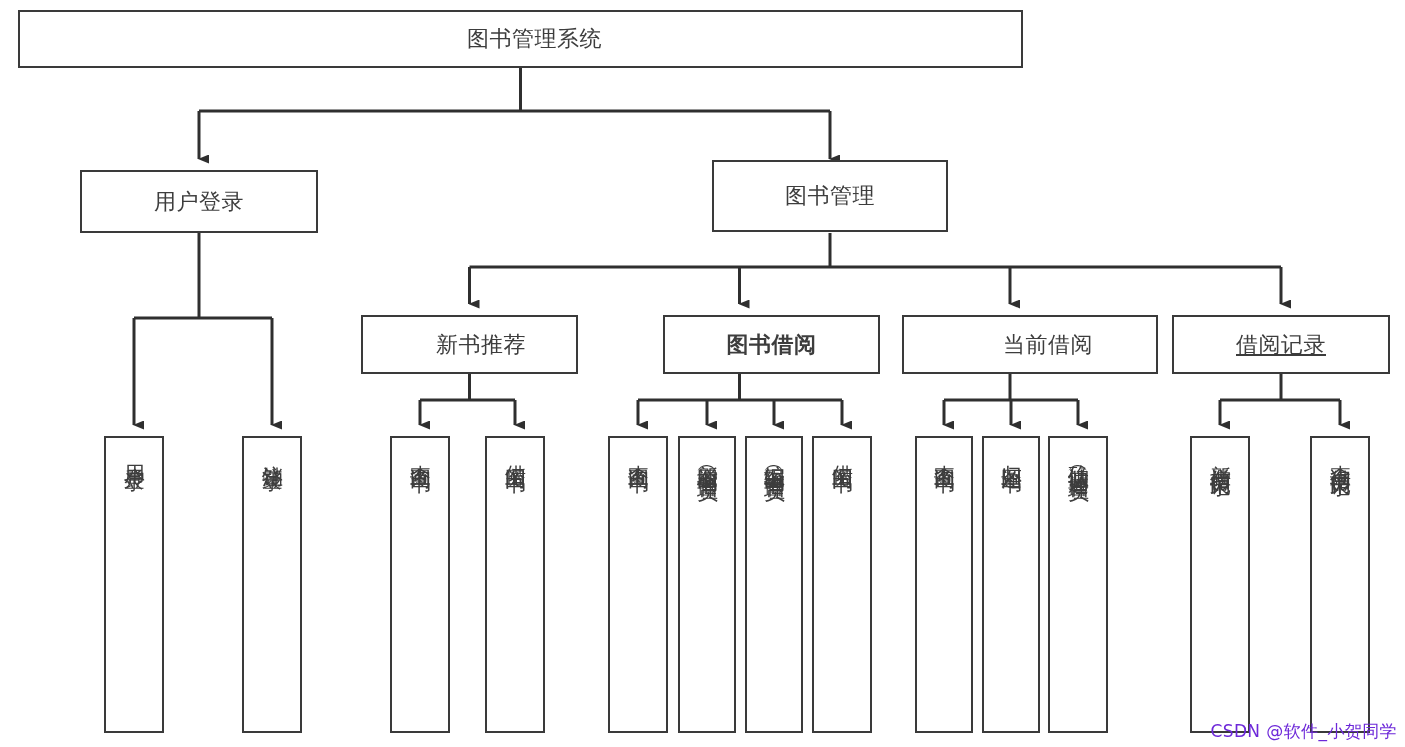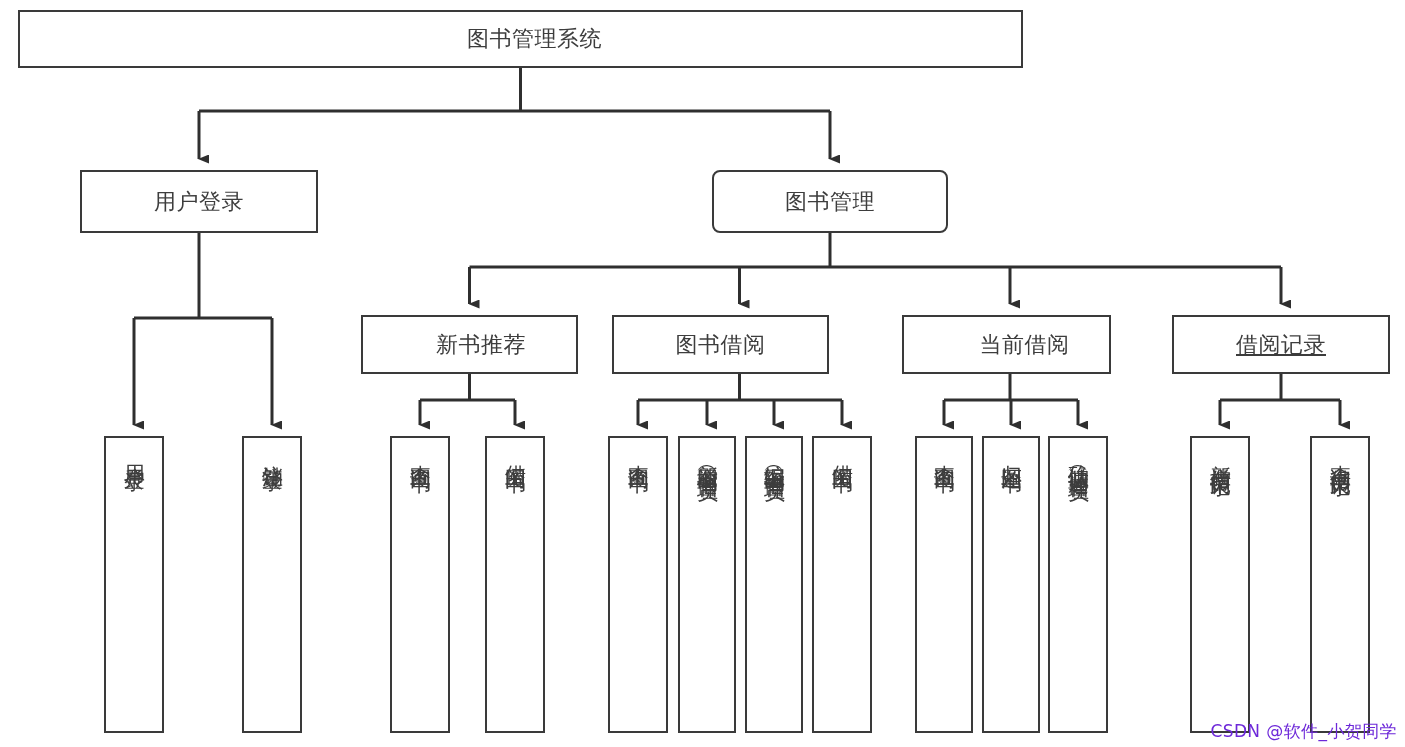--- a/index.html
+++ b/index.html
@@ -120,31 +120,31 @@
       </g>
   </svg>
 
   <div class="node horizontal" style="left:18px; top:10px; width:1005px; height:58px;padding-left:28px;">
     <span class="node-label">图书管理系统</span>
   </div>
 
   <div class="node horizontal" style="left:80px; top:170px; width:238px; height:63px;">
     <span class="node-label">用户登录</span>
   </div>
-  <div class="node horizontal" style="left:712px; top:170px; width:236px; height:63px;border-radius:8px;">
+  <div class="node horizontal" style="left:712px; top:160px; width:236px; height:72px;">
     <span class="node-label">图书管理</span>
   </div>
 
   <div class="node horizontal" style="left:361px; top:315px; width:217px; height:59px;padding-left:23px;">
     <span class="node-label">新书推荐</span>
   </div>
-  <div class="node horizontal" style="left:612px; top:315px; width:217px; height:59px;">
+  <div class="node horizontal" style="left:663px; top:315px; width:217px; height:59px;font-weight:bold;">
     <span class="node-label">图书借阅</span>
   </div>
-  <div class="node horizontal" style="left:902px; top:315px; width:209px; height:59px;padding-left:36px;">
+  <div class="node horizontal" style="left:902px; top:315px; width:256px; height:59px;padding-left:36px;">
     <span class="node-label">当前借阅</span>
   </div>
   <div class="node horizontal" style="left:1172px; top:315px; width:218px; height:59px;text-decoration:underline;">
     <span class="node-label">借阅记录</span>
   </div>
 
   <div class="node vertical" style="left:104px; top:436px; width:60px; height:297px;">
     <span class="node-label">用户登录</span>
   </div>
   <div class="node vertical" style="left:242px; top:436px; width:60px; height:297px;">

